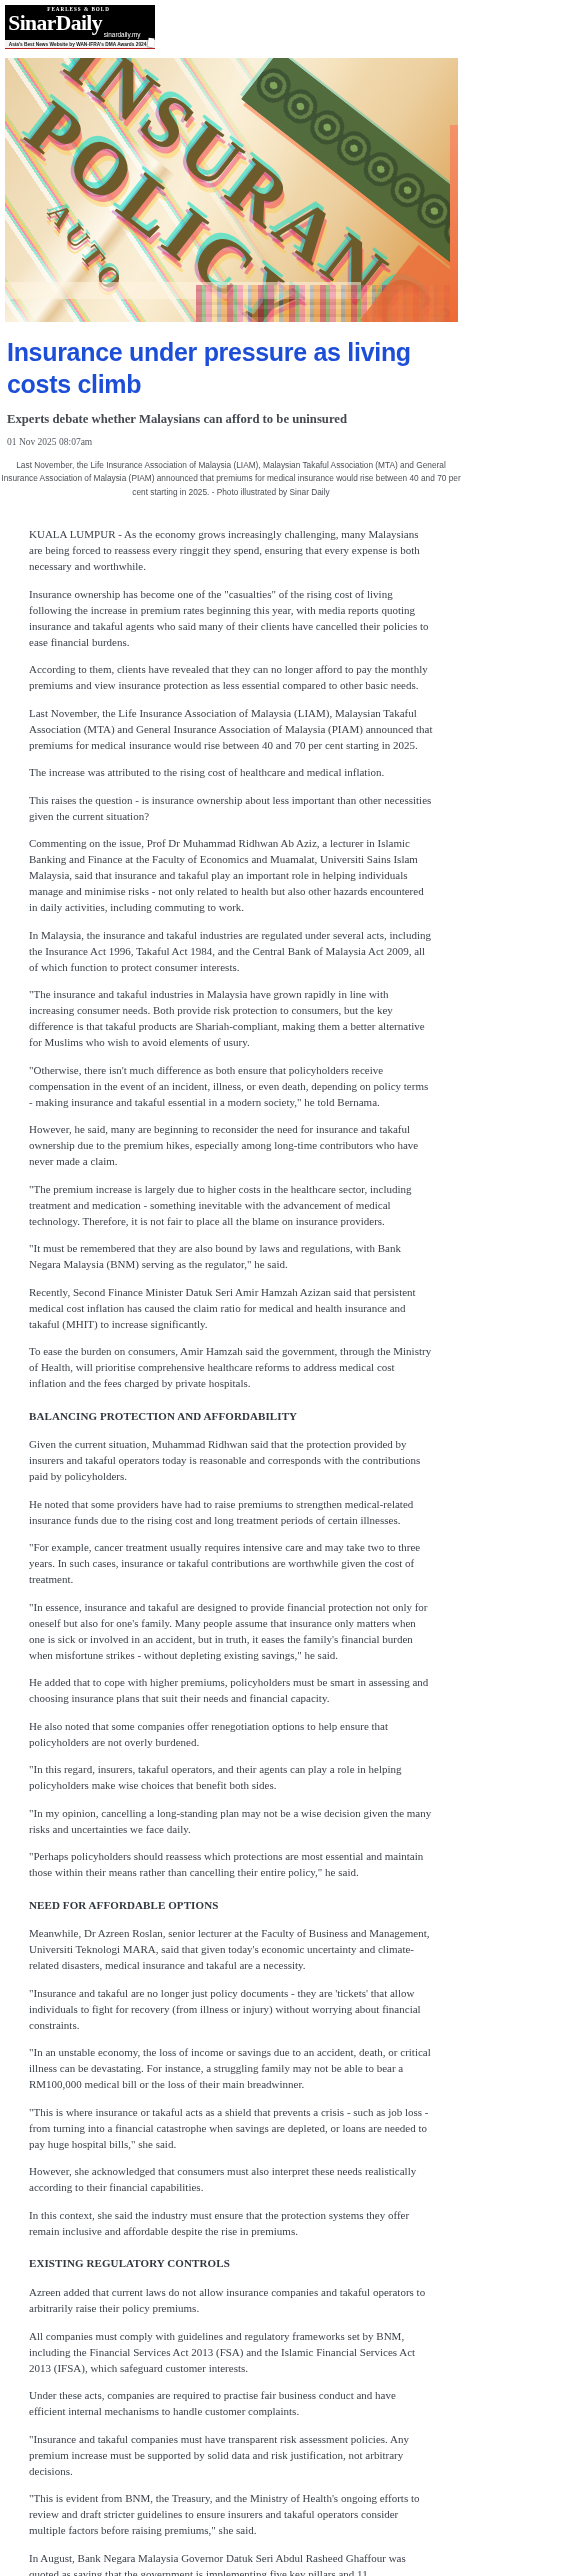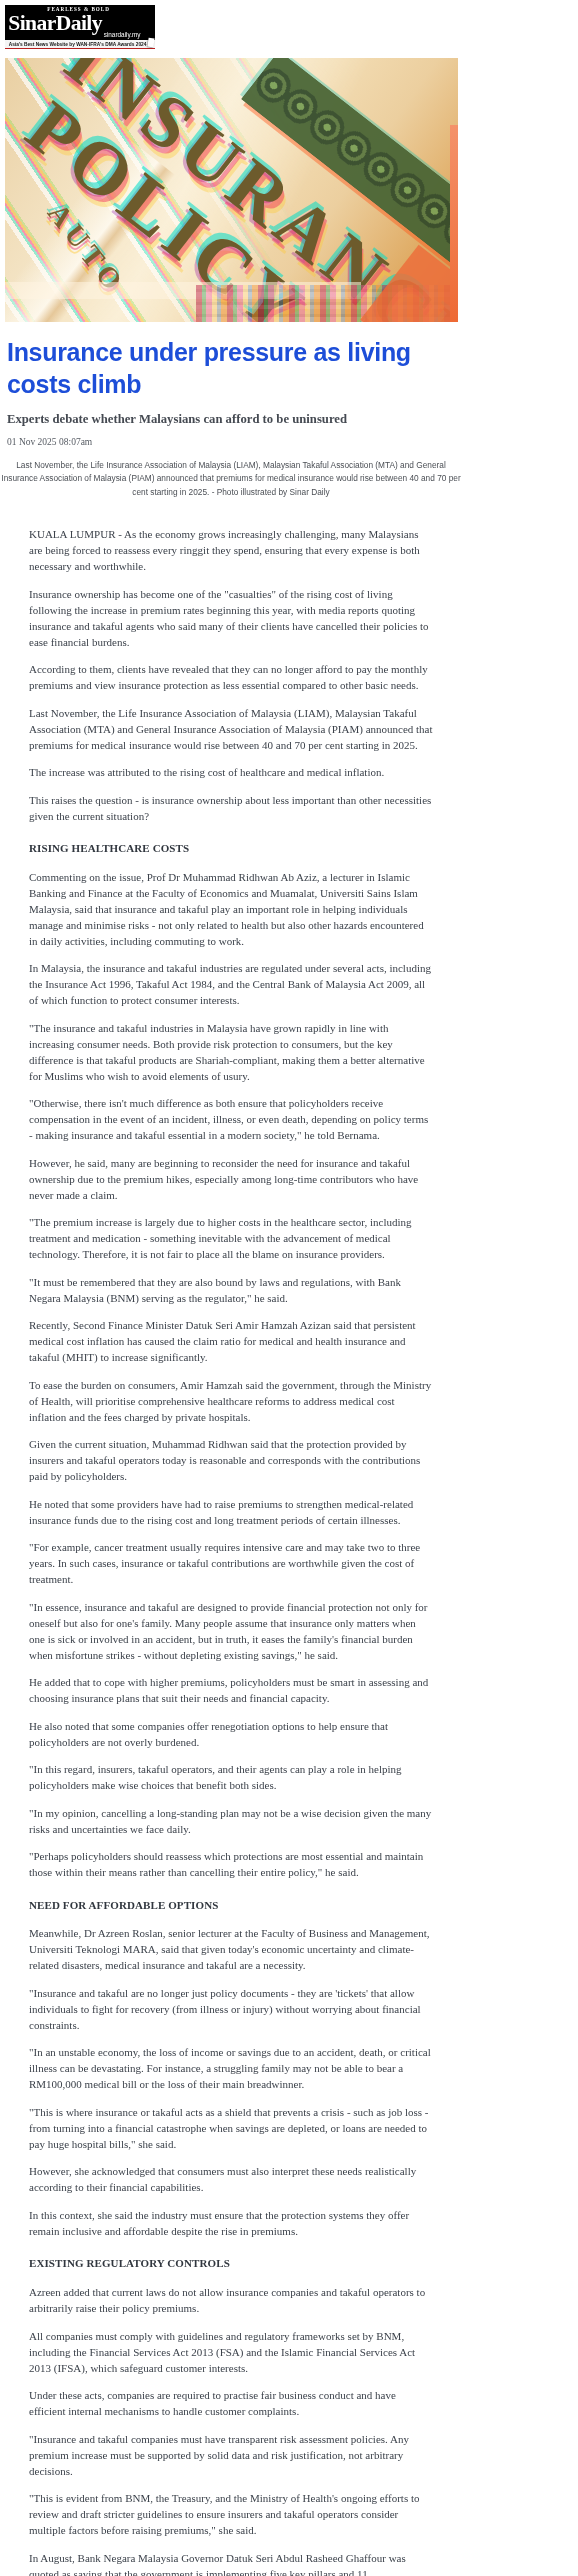--- a/index.html
+++ b/index.html
@@ -89,30 +89,30 @@
   <div class="pub-date">01 Nov 2025 08:07am</div>
   <div class="caption">Last November, the Life Insurance Association of Malaysia (LIAM), Malaysian Takaful Association (MTA) and General Insurance Association of Malaysia (PIAM) announced that premiums for medical insurance would rise between 40 and 70 per cent starting in 2025. - Photo illustrated by Sinar Daily</div>
 
   <div class="article-body">
       <p>KUALA LUMPUR - As the economy grows increasingly challenging, many Malaysians are being forced to reassess every ringgit they spend, ensuring that every expense is both necessary and worthwhile.</p>
       <p>Insurance ownership has become one of the "casualties" of the rising cost of living following the increase in premium rates beginning this year, with media reports quoting insurance and takaful agents who said many of their clients have cancelled their policies to ease financial burdens.</p>
       <p>According to them, clients have revealed that they can no longer afford to pay the monthly premiums and view insurance protection as less essential compared to other basic needs.</p>
       <p>Last November, the Life Insurance Association of Malaysia (LIAM), Malaysian Takaful Association (MTA) and General Insurance Association of Malaysia (PIAM) announced that premiums for medical insurance would rise between 40 and 70 per cent starting in 2025.</p>
       <p>The increase was attributed to the rising cost of healthcare and medical inflation.</p>
       <p>This raises the question - is insurance ownership about less important than other necessities given the current situation?</p>
-      <h2>RISING HEALTHCARE COSTS</h2>
       <p>Commenting on the issue, Prof Dr Muhammad Ridhwan Ab Aziz, a lecturer in Islamic Banking and Finance at the Faculty of Economics and Muamalat, Universiti Sains Islam Malaysia, said that insurance and takaful play an important role in helping individuals manage and minimise risks - not only related to health but also other hazards encountered in daily activities, including commuting to work.</p>
       <p>In Malaysia, the insurance and takaful industries are regulated under several acts, including the Insurance Act 1996, Takaful Act 1984, and the Central Bank of Malaysia Act 2009, all of which function to protect consumer interests.</p>
       <p>"The insurance and takaful industries in Malaysia have grown rapidly in line with increasing consumer needs. Both provide risk protection to consumers, but the key difference is that takaful products are Shariah-compliant, making them a better alternative for Muslims who wish to avoid elements of usury.</p>
       <p>"Otherwise, there isn't much difference as both ensure that policyholders receive compensation in the event of an incident, illness, or even death, depending on policy terms - making insurance and takaful essential in a modern society," he told Bernama.</p>
       <p>However, he said, many are beginning to reconsider the need for insurance and takaful ownership due to the premium hikes, especially among long-time contributors who have never made a claim.</p>
       <p>"The premium increase is largely due to higher costs in the healthcare sector, including treatment and medication - something inevitable with the advancement of medical technology. Therefore, it is not fair to place all the blame on insurance providers.</p>
       <p>"It must be remembered that they are also bound by laws and regulations, with Bank Negara Malaysia (BNM) serving as the regulator," he said.</p>
       <p>Recently, Second Finance Minister Datuk Seri Amir Hamzah Azizan said that persistent medical cost inflation has caused the claim ratio for medical and health insurance and takaful (MHIT) to increase significantly.</p>
       <p>To ease the burden on consumers, Amir Hamzah said the government, through the Ministry of Health, will prioritise comprehensive healthcare reforms to address medical cost inflation and the fees charged by private hospitals.</p>
+      <h2>BALANCING PROTECTION AND AFFORDABILITY</h2>
       <p>Given the current situation, Muhammad Ridhwan said that the protection provided by insurers and takaful operators today is reasonable and corresponds with the contributions paid by policyholders.</p>
       <p>He noted that some providers have had to raise premiums to strengthen medical-related insurance funds due to the rising cost and long treatment periods of certain illnesses.</p>
       <p>"For example, cancer treatment usually requires intensive care and may take two to three years. In such cases, insurance or takaful contributions are worthwhile given the cost of treatment.</p>
       <p>"In essence, insurance and takaful are designed to provide financial protection not only for oneself but also for one's family. Many people assume that insurance only matters when one is sick or involved in an accident, but in truth, it eases the family's financial burden when misfortune strikes - without depleting existing savings," he said.</p>
       <p>He added that to cope with higher premiums, policyholders must be smart in assessing and choosing insurance plans that suit their needs and financial capacity.</p>
       <p>He also noted that some companies offer renegotiation options to help ensure that policyholders are not overly burdened.</p>
       <p>"In this regard, insurers, takaful operators, and their agents can play a role in helping policyholders make wise choices that benefit both sides.</p>
       <p>"In my opinion, cancelling a long-standing plan may not be a wise decision given the many risks and uncertainties we face daily.</p>
       <p>"Perhaps policyholders should reassess which protections are most essential and maintain those within their means rather than cancelling their entire policy," he said.</p>
       <h2>NEED FOR AFFORDABLE OPTIONS</h2>

